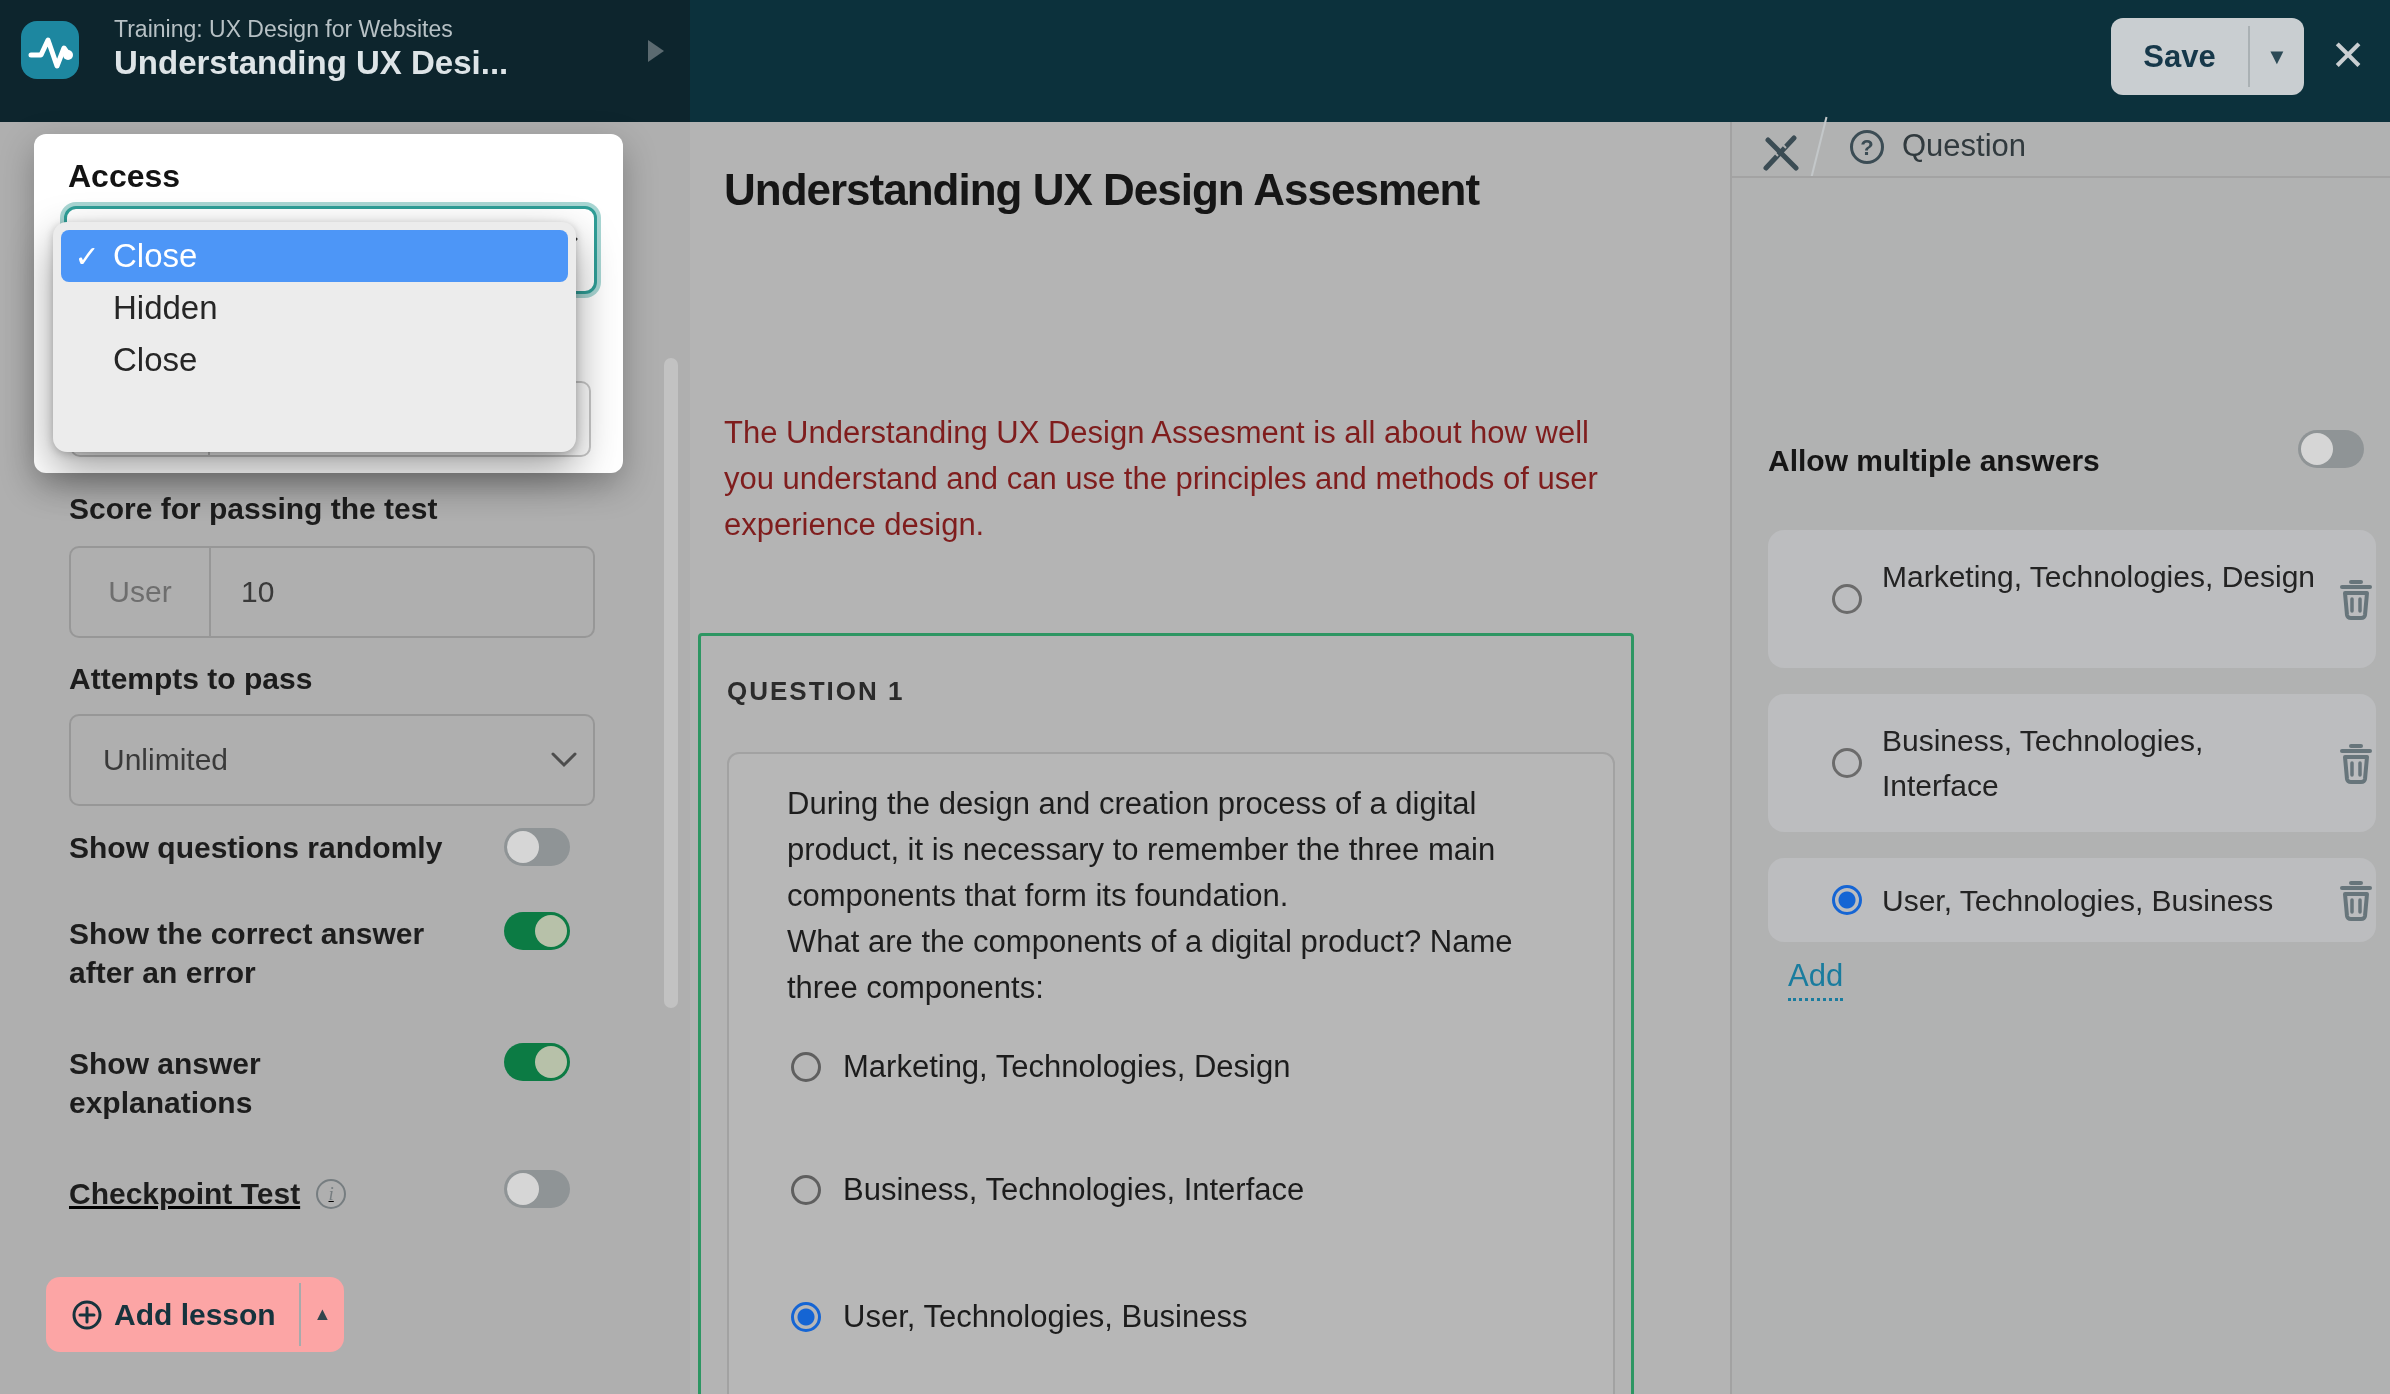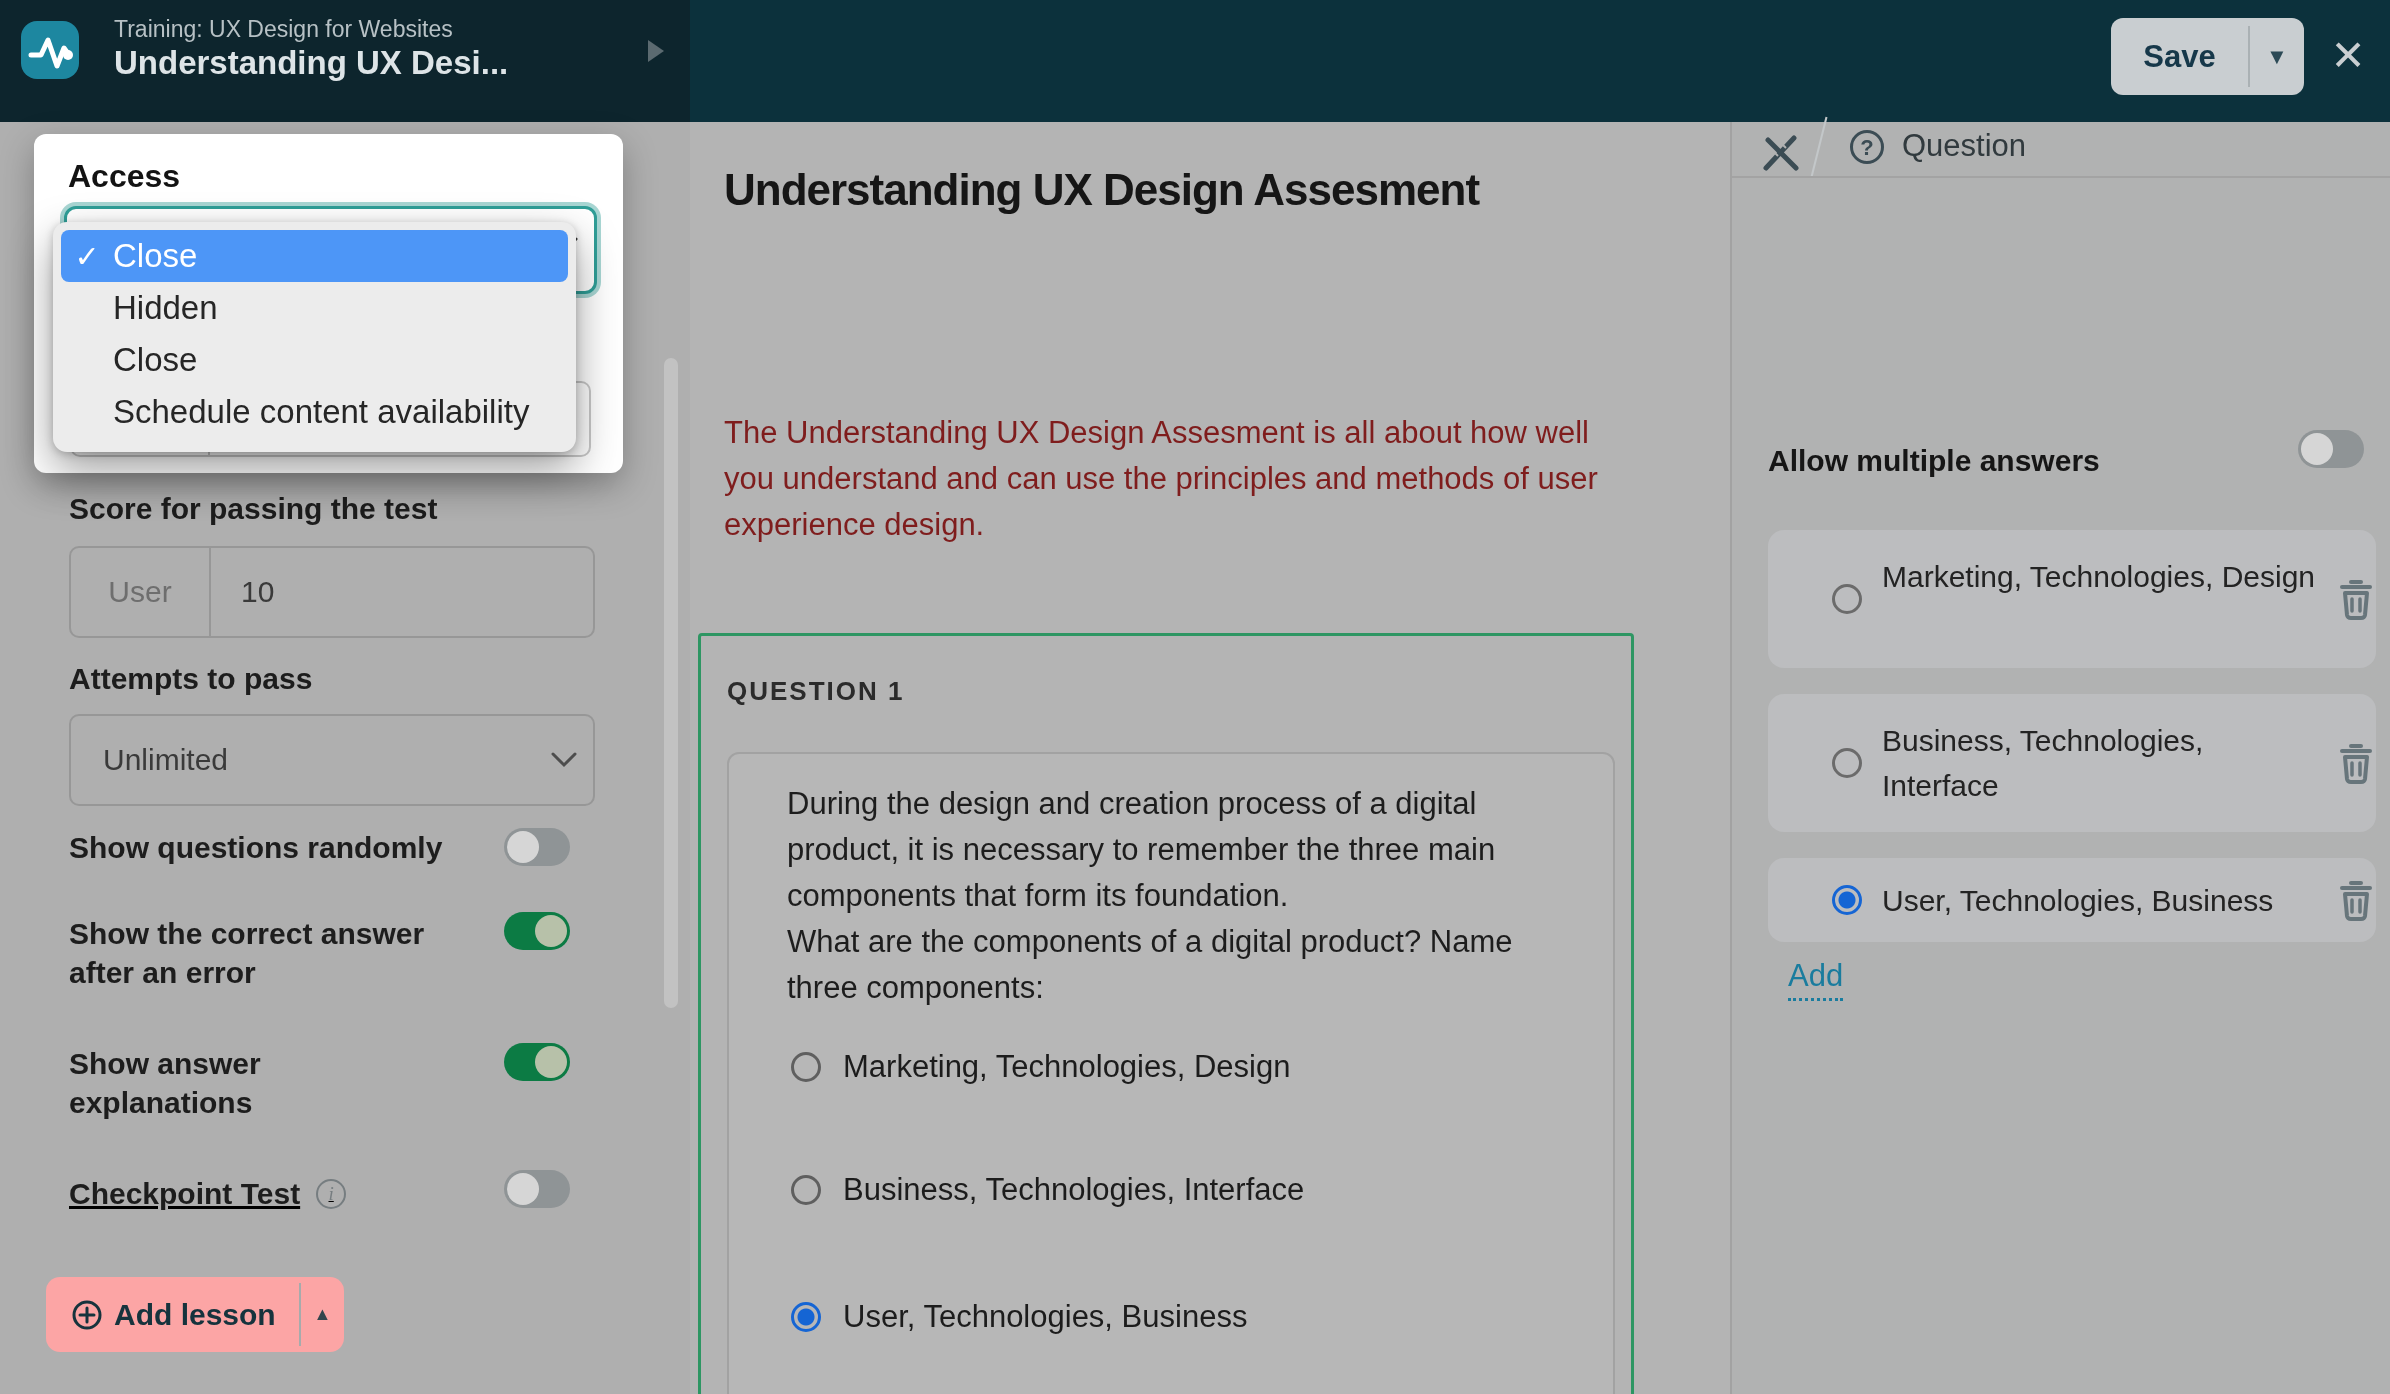--- a/index.html
+++ b/index.html
@@ -200,24 +200,20 @@
       <span>Close</span>
     </div>
     <div class="menu-item" style="top:60px;">
       <span class="check"></span>
       <span>Hidden</span>
     </div>
     <div class="menu-item" style="top:112px;">
       <span class="check"></span>
       <span>Close</span>
     </div>
-    <div class="menu-item" style="top:164px;">
-      <span class="check"></span>
-      <span>Schedule content availability</span>
-    </div>
   </div>
 
   <div id="main" class="abs">
     <div id="h1" class="abs">Understanding UX Design Assesment</div>
     <div id="desc" class="abs">The Understanding UX Design Assesment is all about how well you understand and can use the principles and methods of user experience design.</div>
 
     <div id="qbox" class="abs">
       <div id="qlabel">QUESTION 1</div>
       <div id="qinner">
         <div class="qline" style="top:32px;">During the design and creation process of a digital</div>

